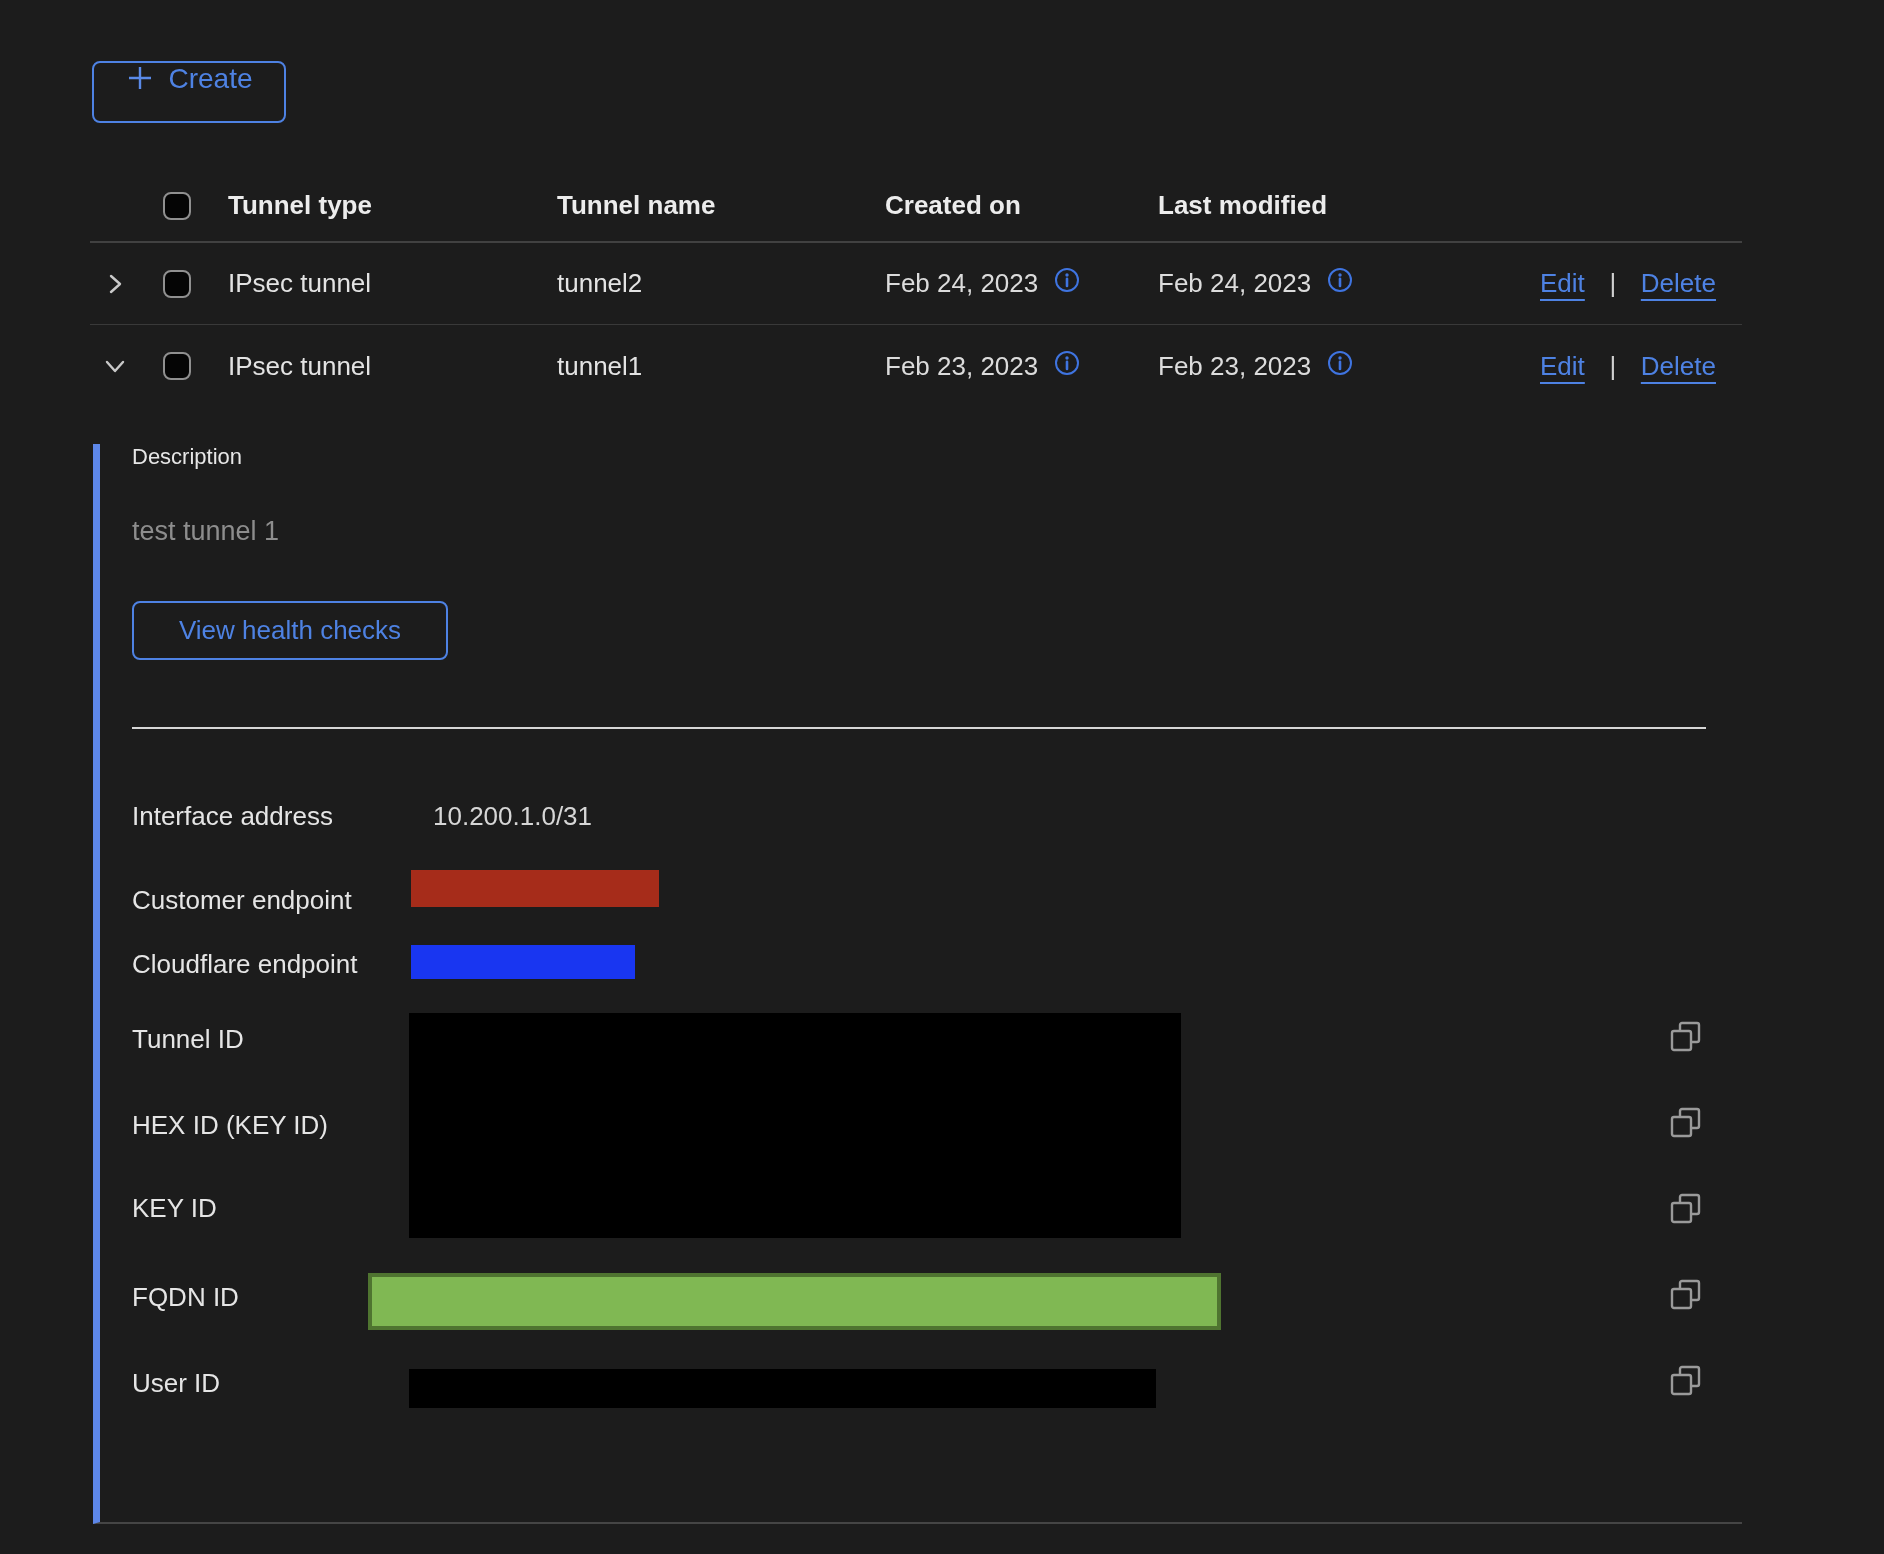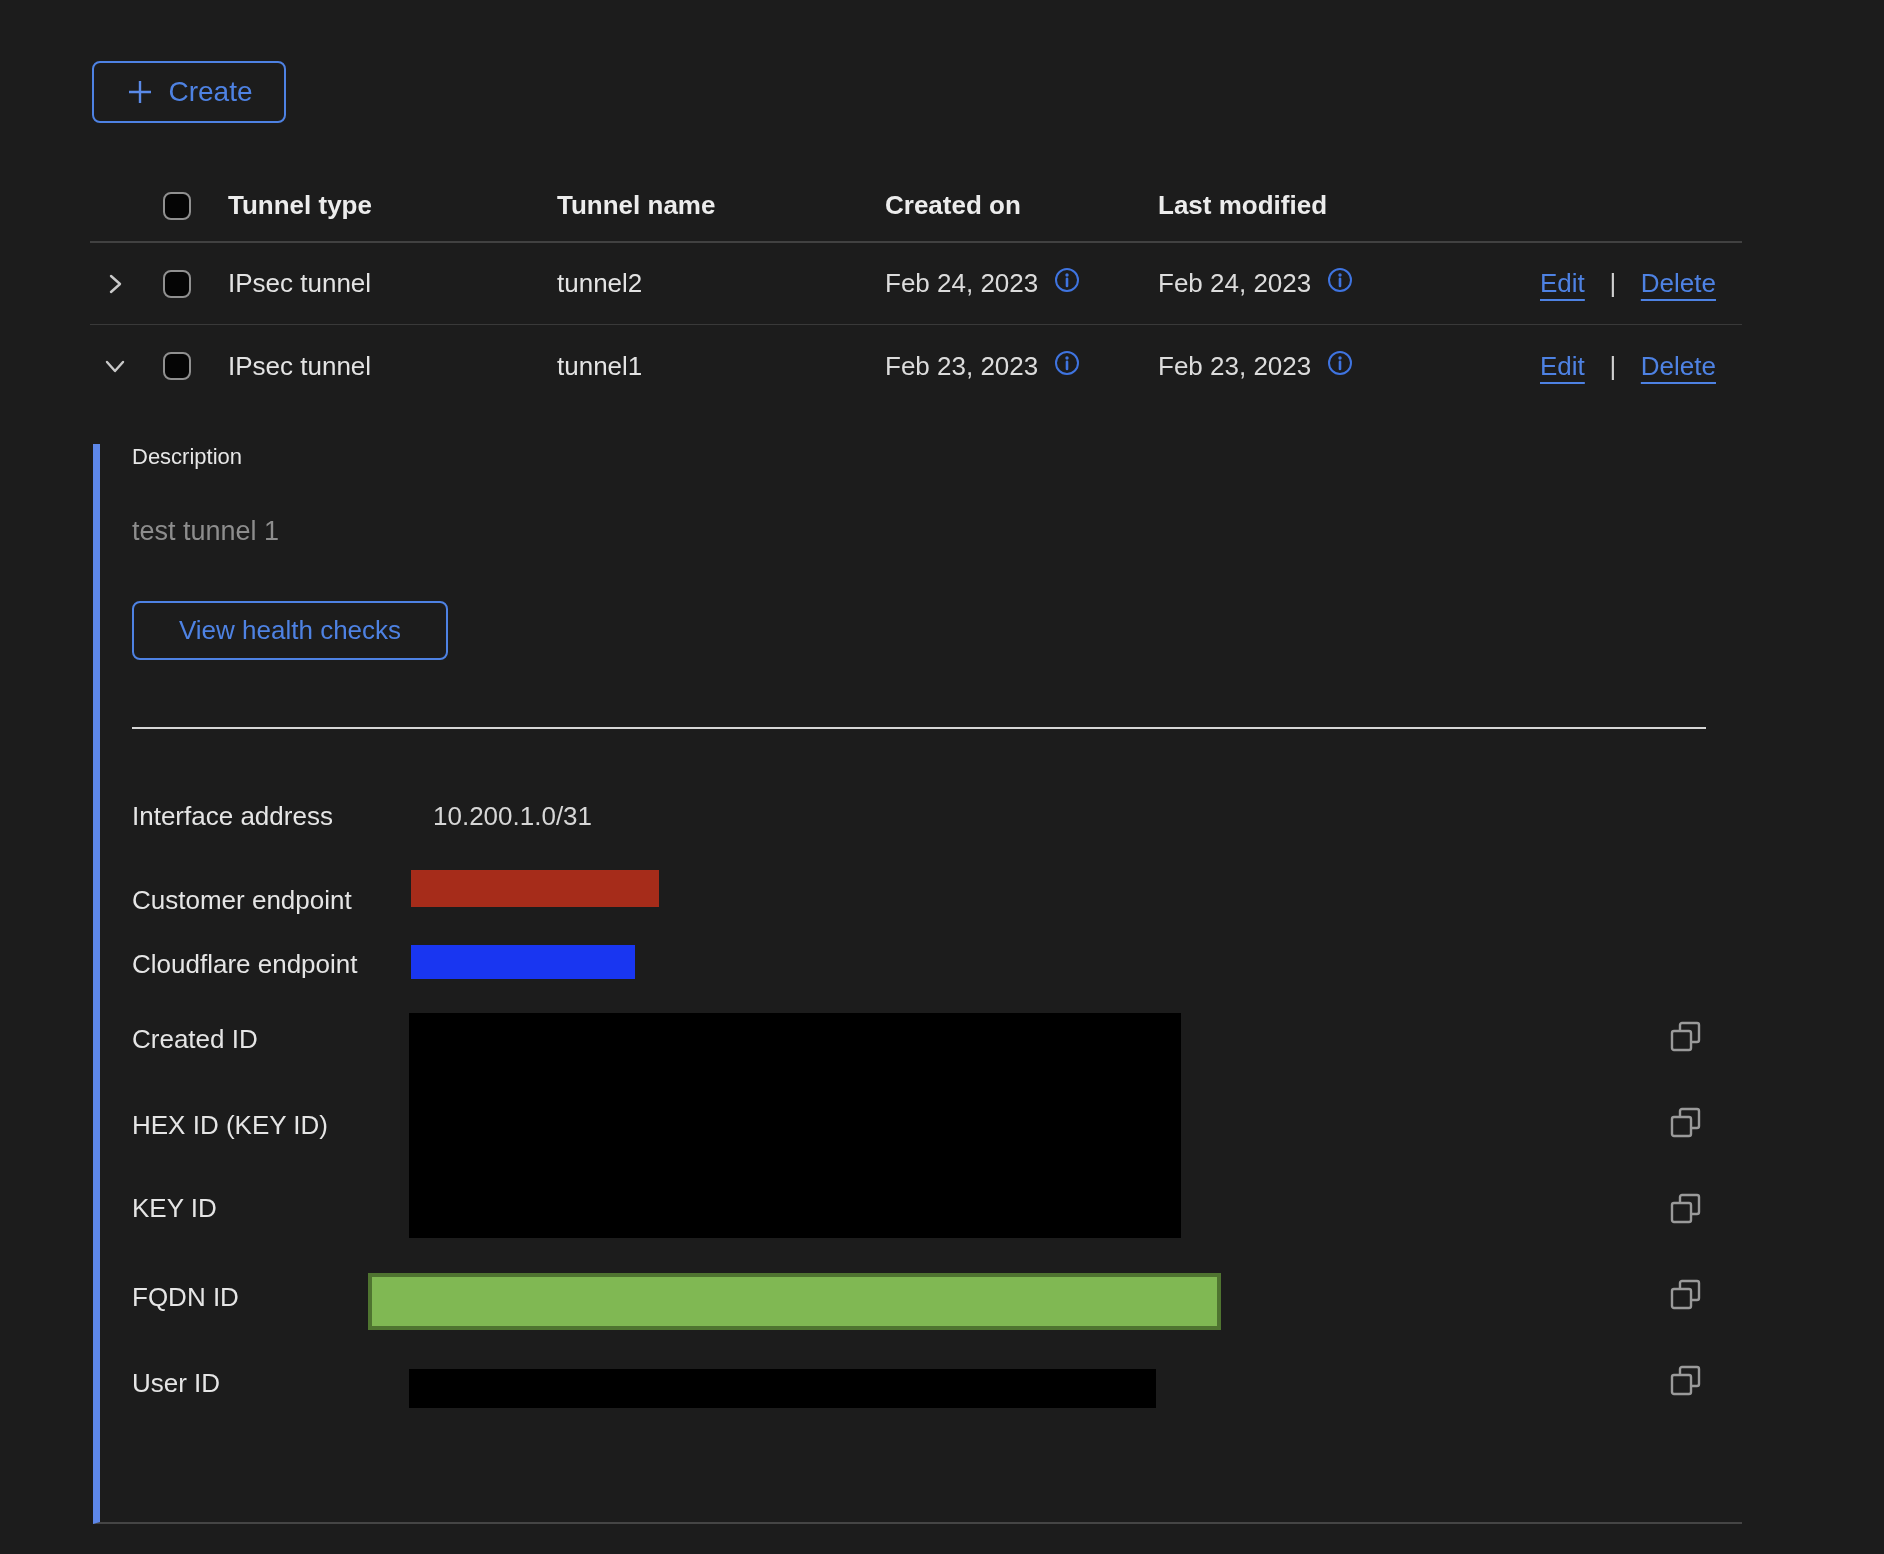--- a/index.html
+++ b/index.html
@@ -10,21 +10,21 @@
     background:#1c1c1c; overflow:hidden;
     color:#e3e3e3; font-size:26px;
   }
 
   
   .create-btn {
     position:absolute; left:92px; top:61px; width:194px; height:62px;
     background:transparent; border:2px solid var(--link_blue);
     border-radius:8px; color:var(--link_blue); font-size:28px;
     font-family:"Liberation Sans", sans-serif;
-    display:flex; align-items:center; justify-content:center; gap:13px;
+    display:flex; align-items:flex-start; justify-content:center; gap:13px;
     cursor:pointer;
   }
   .create-btn svg { display:block; }
 
   
   .tunnel-table { position:absolute; left:90px; top:170px; width:1652px; }
   .t-row {
     display:grid;
     grid-template-columns:73px 65px 329px 328px 273px 382px 1fr;
     align-items:center;
@@ -201,21 +201,21 @@
 
         <div class="d-label" style="top:72px;">Interface address</div>
         <div class="d-value" style="left:301px; top:72px;">10.200.1.0/31</div>
 
         <div class="d-label" style="top:156px;">Customer endpoint</div>
         <div class="redact redact-red"></div>
 
         <div class="d-label" style="top:220px;">Cloudflare endpoint</div>
         <div class="redact redact-blue"></div>
 
-        <div class="d-label" style="top:295px;">Created ID</div>
+        <div class="d-label" style="top:295px;">Tunnel ID</div>
         <div class="d-label" style="top:381px;">HEX ID (KEY ID)</div>
         <div class="d-label" style="top:464px;">KEY ID</div>
         <div class="redact redact-black-lg"></div>
 
         <div class="d-label" style="top:553px;">FQDN ID</div>
         <div class="redact redact-green"></div>
 
         <div class="d-label" style="top:639px;">User ID</div>
         <div class="redact redact-black-sm"></div>
 

